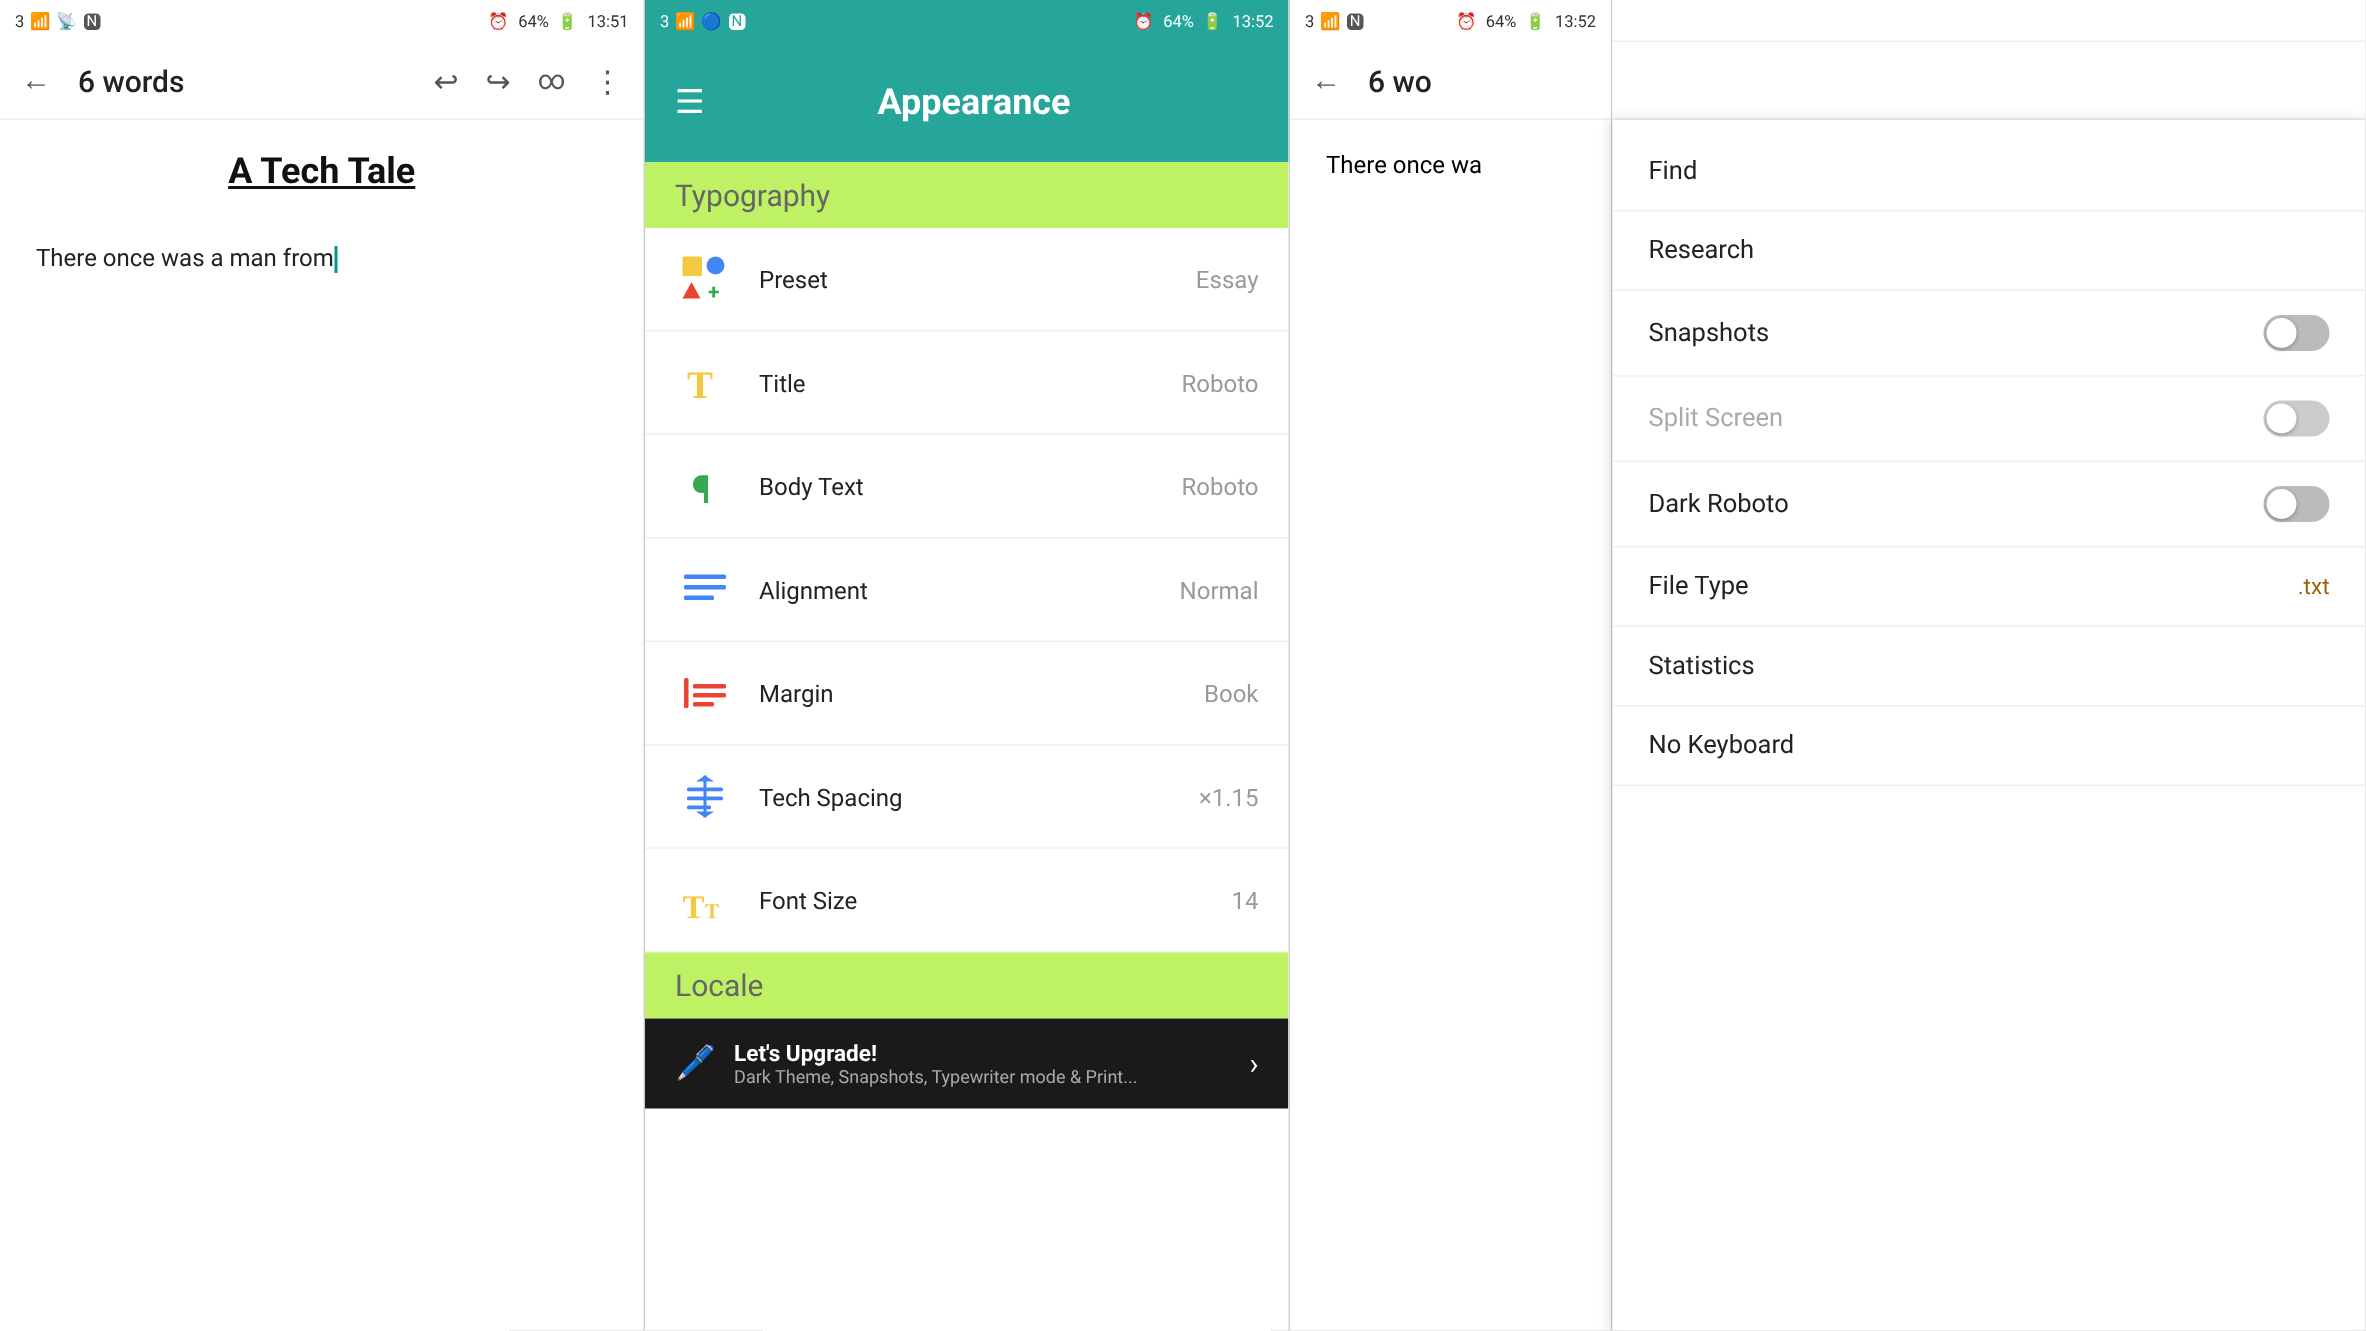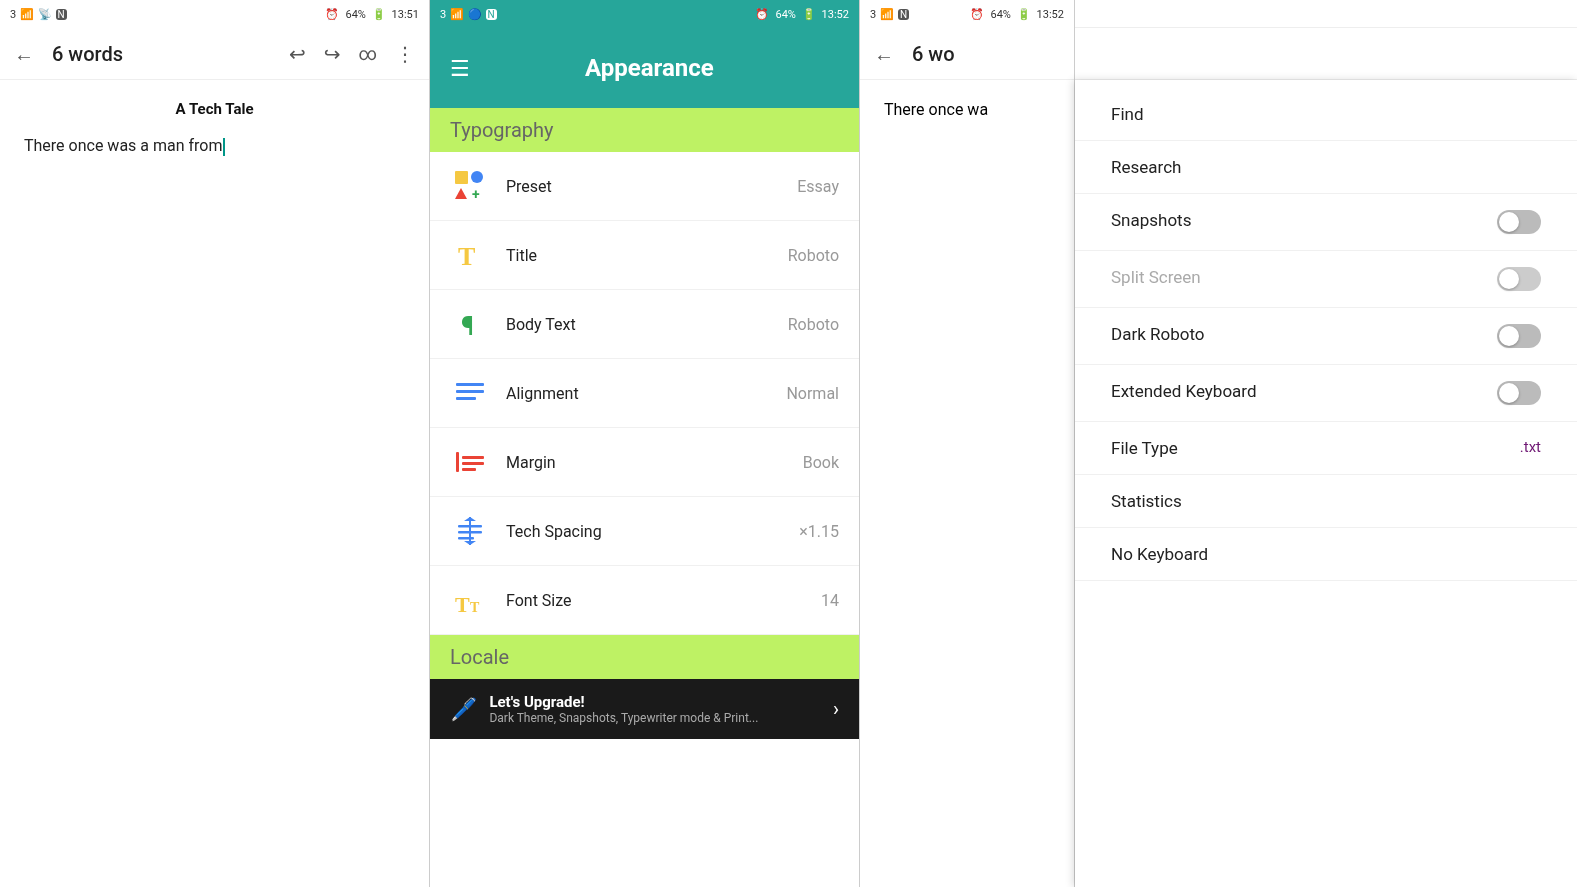--- a/index.html
+++ b/index.html
@@ -60,25 +60,26 @@
       color: #555;
       cursor: pointer;
     }
 
     .editor-content {
       flex: 1;
       padding: 20px 24px;
       background: #fff;
     }
     .doc-title {
-      font-size: 15px;
+      font-size: 24px;
       font-weight: bold;
       text-align: center;
-      margin-bottom: 16px;
+      margin-bottom: 32px;
       color: #111;
+      text-decoration: underline;
     }
     .doc-body {
       font-size: 16px;
       color: #222;
       line-height: 1.5;
     }
     .cursor {
       display: inline-block;
       width: 2px;
       height: 18px;
@@ -259,25 +260,26 @@
     
     .dropdown-menu {
       background: #fff;
       box-shadow: -2px 0 8px rgba(0,0,0,0.15);
       flex: 1;
       overflow-y: auto;
       padding: 8px 0;
     }
 
     .dropdown-item {
-      padding: 16px 36px;
+      padding: 16px 24px;
       font-size: 17px;
       color: #222;
       cursor: pointer;
       display: flex;
+      align-items: center;
       justify-content: space-between;
       border-bottom: 1px solid #f0f0f0;
     }
 
     .dropdown-item.disabled-item { color: #aaa; }
 
     .toggle-switch {
       width: 44px;
       height: 24px;
       border-radius: 12px;
@@ -294,21 +296,21 @@
       border-radius: 50%;
       background: #fff;
       top: 2px;
       transition: left 0.2s;
       box-shadow: 0 1px 3px rgba(0,0,0,0.3);
     }
     .toggle-switch.off::after { left: 2px; }
 
     .item-value-right {
       font-size: 15px;
-      color: #701a75;
+      color: #a16207;
     }
   </style>
 </head>
 <body>
 
 <div class="panel panel-editor">
 
   <div class="status-bar">
     <div class="status-bar-left">
       <span>3</span>
@@ -516,24 +518,20 @@
       <div class="dropdown-item disabled-item">
         <span>Split Screen</span>
         <div class="toggle-switch off" style="background:#ccc;"></div>
       </div>
 
       <div class="dropdown-item">
         <span>Dark Roboto</span>
         <div class="toggle-switch off"></div>
       </div>
 
-      <div class="dropdown-item">
-        <span>Extended Keyboard</span>
-        <div class="toggle-switch off"></div>
-      </div>
 
       <div class="dropdown-item">
         <span>File Type</span>
         <span class="item-value-right">.txt</span>
       </div>
 
       <div class="dropdown-item">
         <span>Statistics</span>
       </div>
 

